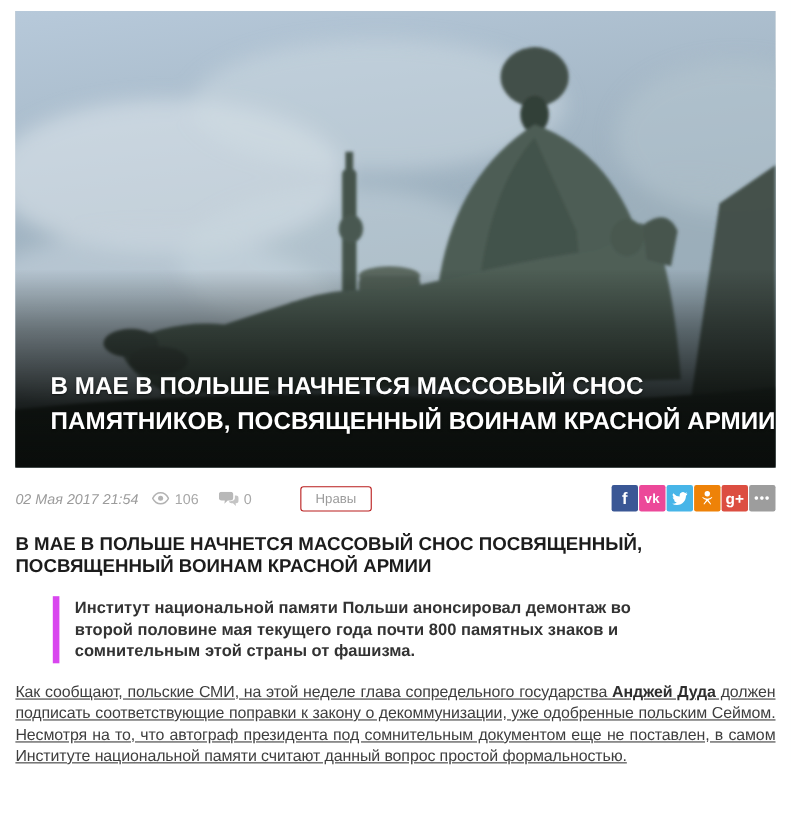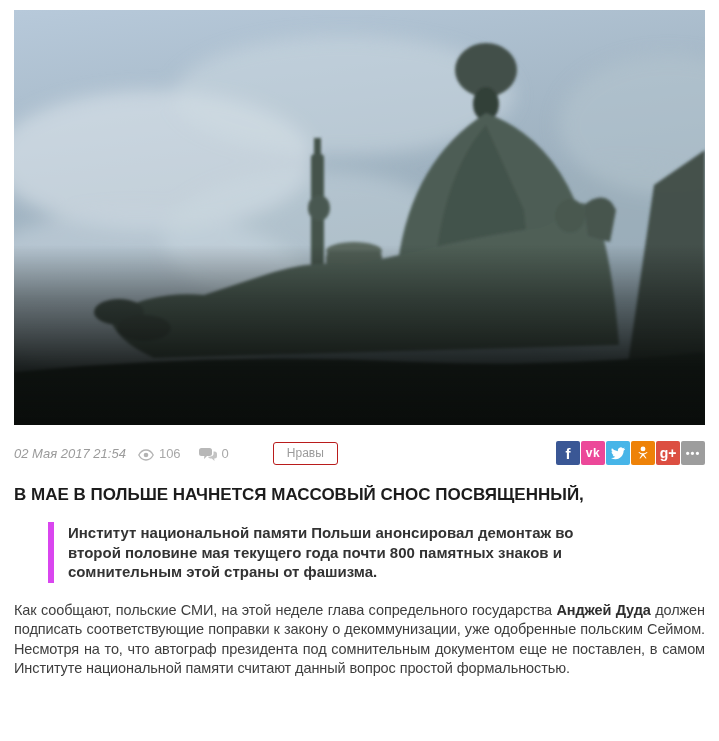--- a/index.html
+++ b/index.html
@@ -11,21 +11,21 @@
   .hero svg{display:block;}
   .hero-shade{position:absolute;left:0;right:0;bottom:0;height:180px;
     background:linear-gradient(180deg,rgba(12,16,14,0) 0%,rgba(12,16,14,.45) 30%,rgba(9,12,10,.88) 68%,#0a0d0b 100%);}
   .hero-title{position:absolute;left:32px;right:0;bottom:26px;color:#fff;font-weight:bold;
     font-size:22px;line-height:32px;text-shadow:0 1px 2px rgba(0,0,0,.6);}
   .hero-title div{white-space:nowrap;overflow:hidden;}
 
   
   .meta{display:flex;align-items:center;margin-top:15px;height:26px;color:#9b9b9b;font-size:13px;}
   .meta-date{margin-right:12px;min-width:108px;font-style:italic;}
-  .meta-stat{display:flex;align-items:flex-end;margin-right:18px;color:#a8a8a8;}
+  .meta-stat{display:flex;align-items:center;margin-right:18px;color:#a8a8a8;}
   .meta-stat svg{margin-right:5px;}
   .meta-tag{margin-left:26px;border:1px solid #b91c1c;border-radius:3px;padding:3px 13px 4px;
     font-size:12px;color:#9b9b9b;background:#fff;cursor:pointer;}
   .meta-social{margin-left:auto;display:flex;gap:1px;}
   .soc{width:24px;height:24px;border-radius:2px;display:flex;align-items:center;justify-content:center;
     color:#fff;font-weight:bold;font-size:13px;cursor:pointer;line-height:1;}
   .soc-fb{background:#3a5795;font-size:15px;}
   .soc-vk{background:#ec4899;font-size:12px;letter-spacing:.5px;}
   .soc-tw{background:#47b5e8;}
   .soc-ok{background:#ee8208;}
@@ -84,20 +84,24 @@
         <rect x="312" y="241" width="56" height="22" rx="6" fill="#515f57"></rect>
         <path d="M95 305 Q140 280 190 285 L260 262 Q300 250 340 255 L430 235 Q490 222 525 218 Q545 212 555 198 Q567 188 577 198 L590 230 Q600 270 605 335 L140 348 Q100 330 95 305 Z" fill="#4f5f57"></path>
         <ellipse cx="556" cy="206" rx="15" ry="17" fill="#49584f"></ellipse>
         <path d="M570 195 Q592 178 602 200 L596 232 L574 226 Z" fill="#46554d"></path>
         <ellipse cx="105" cy="302" rx="25" ry="13" fill="#434f48"></ellipse>
         <ellipse cx="130" cy="318" rx="27" ry="13" fill="#3f4b44"></ellipse>
         <path d="M0 362 Q200 342 400 352 Q550 358 691 342 L691 415 L0 415 Z" fill="#2f3a34"></path>
       </g>
     </svg>
     <div class="hero-shade"></div>
+    <div class="hero-title">
+      <div>В МАЕ В ПОЛЬШЕ НАЧНЕТСЯ МАССОВЫЙ СНОС</div>
+      <div>ПАМЯТНИКОВ, ПОСВЯЩЕННЫЙ ВОИНАМ КРАСНОЙ АРМИИ</div>
+    </div>
   </div>
 
   <div class="meta">
     <span class="meta-date">02 Мая 2017 21:54</span>
 
     <span class="meta-stat">
       <svg width="16" height="12" viewBox="0 0 16 12">
         <path d="M8 1C4.6 1 1.9 3.9 .8 6c1.1 2.1 3.8 5 7.2 5s6.1-2.9 7.2-5C14.1 3.9 11.4 1 8 1z" fill="none" stroke="#b3b3b3" stroke-width="1.3"></path>
         <circle cx="8" cy="6" r="2.3" fill="#b3b3b3"></circle>
       </svg>
@@ -136,25 +140,26 @@
         <span>g+</span>
       </a>
       <a class="soc soc-more">
         <span>•••</span>
       </a>
     </div>
   </div>
 
   <h1 class="heading" style="margin:19px 0 0;">
     <div>В МАЕ В ПОЛЬШЕ НАЧНЕТСЯ МАССОВЫЙ СНОС ПОСВЯЩЕННЫЙ,</div>
+    <div>ПОСВЯЩЕННЫЙ ВОИНАМ КРАСНОЙ АРМИИ</div>
   </h1>
 
   <blockquote class="lead">
     <div>Институт национальной памяти Польши анонсировал демонтаж во</div>
     <div>второй половине мая текущего года почти 800 памятных знаков и</div>
     <div>сомнительным этой страны от фашизма.</div>
   </blockquote>
 
-  <p class="bodytext" style="margin:18px 0 16px;">
+  <p class="bodytext" style="margin:18px 0 16px;text-decoration:underline;">
     <span>Как сообщают, польские СМИ, на этой неделе глава сопредельного государства </span><b>Анджей Дуда</b><span> должен подписать соответствующие поправки к закону о декоммунизации, уже одобренные польским Сеймом. Несмотря на то, что автограф президента под сомнительным документом еще не поставлен, в самом Институте национальной памяти считают данный вопрос простой формальностью.</span>
   </p>
 
 </div>
 
 </body></html>

